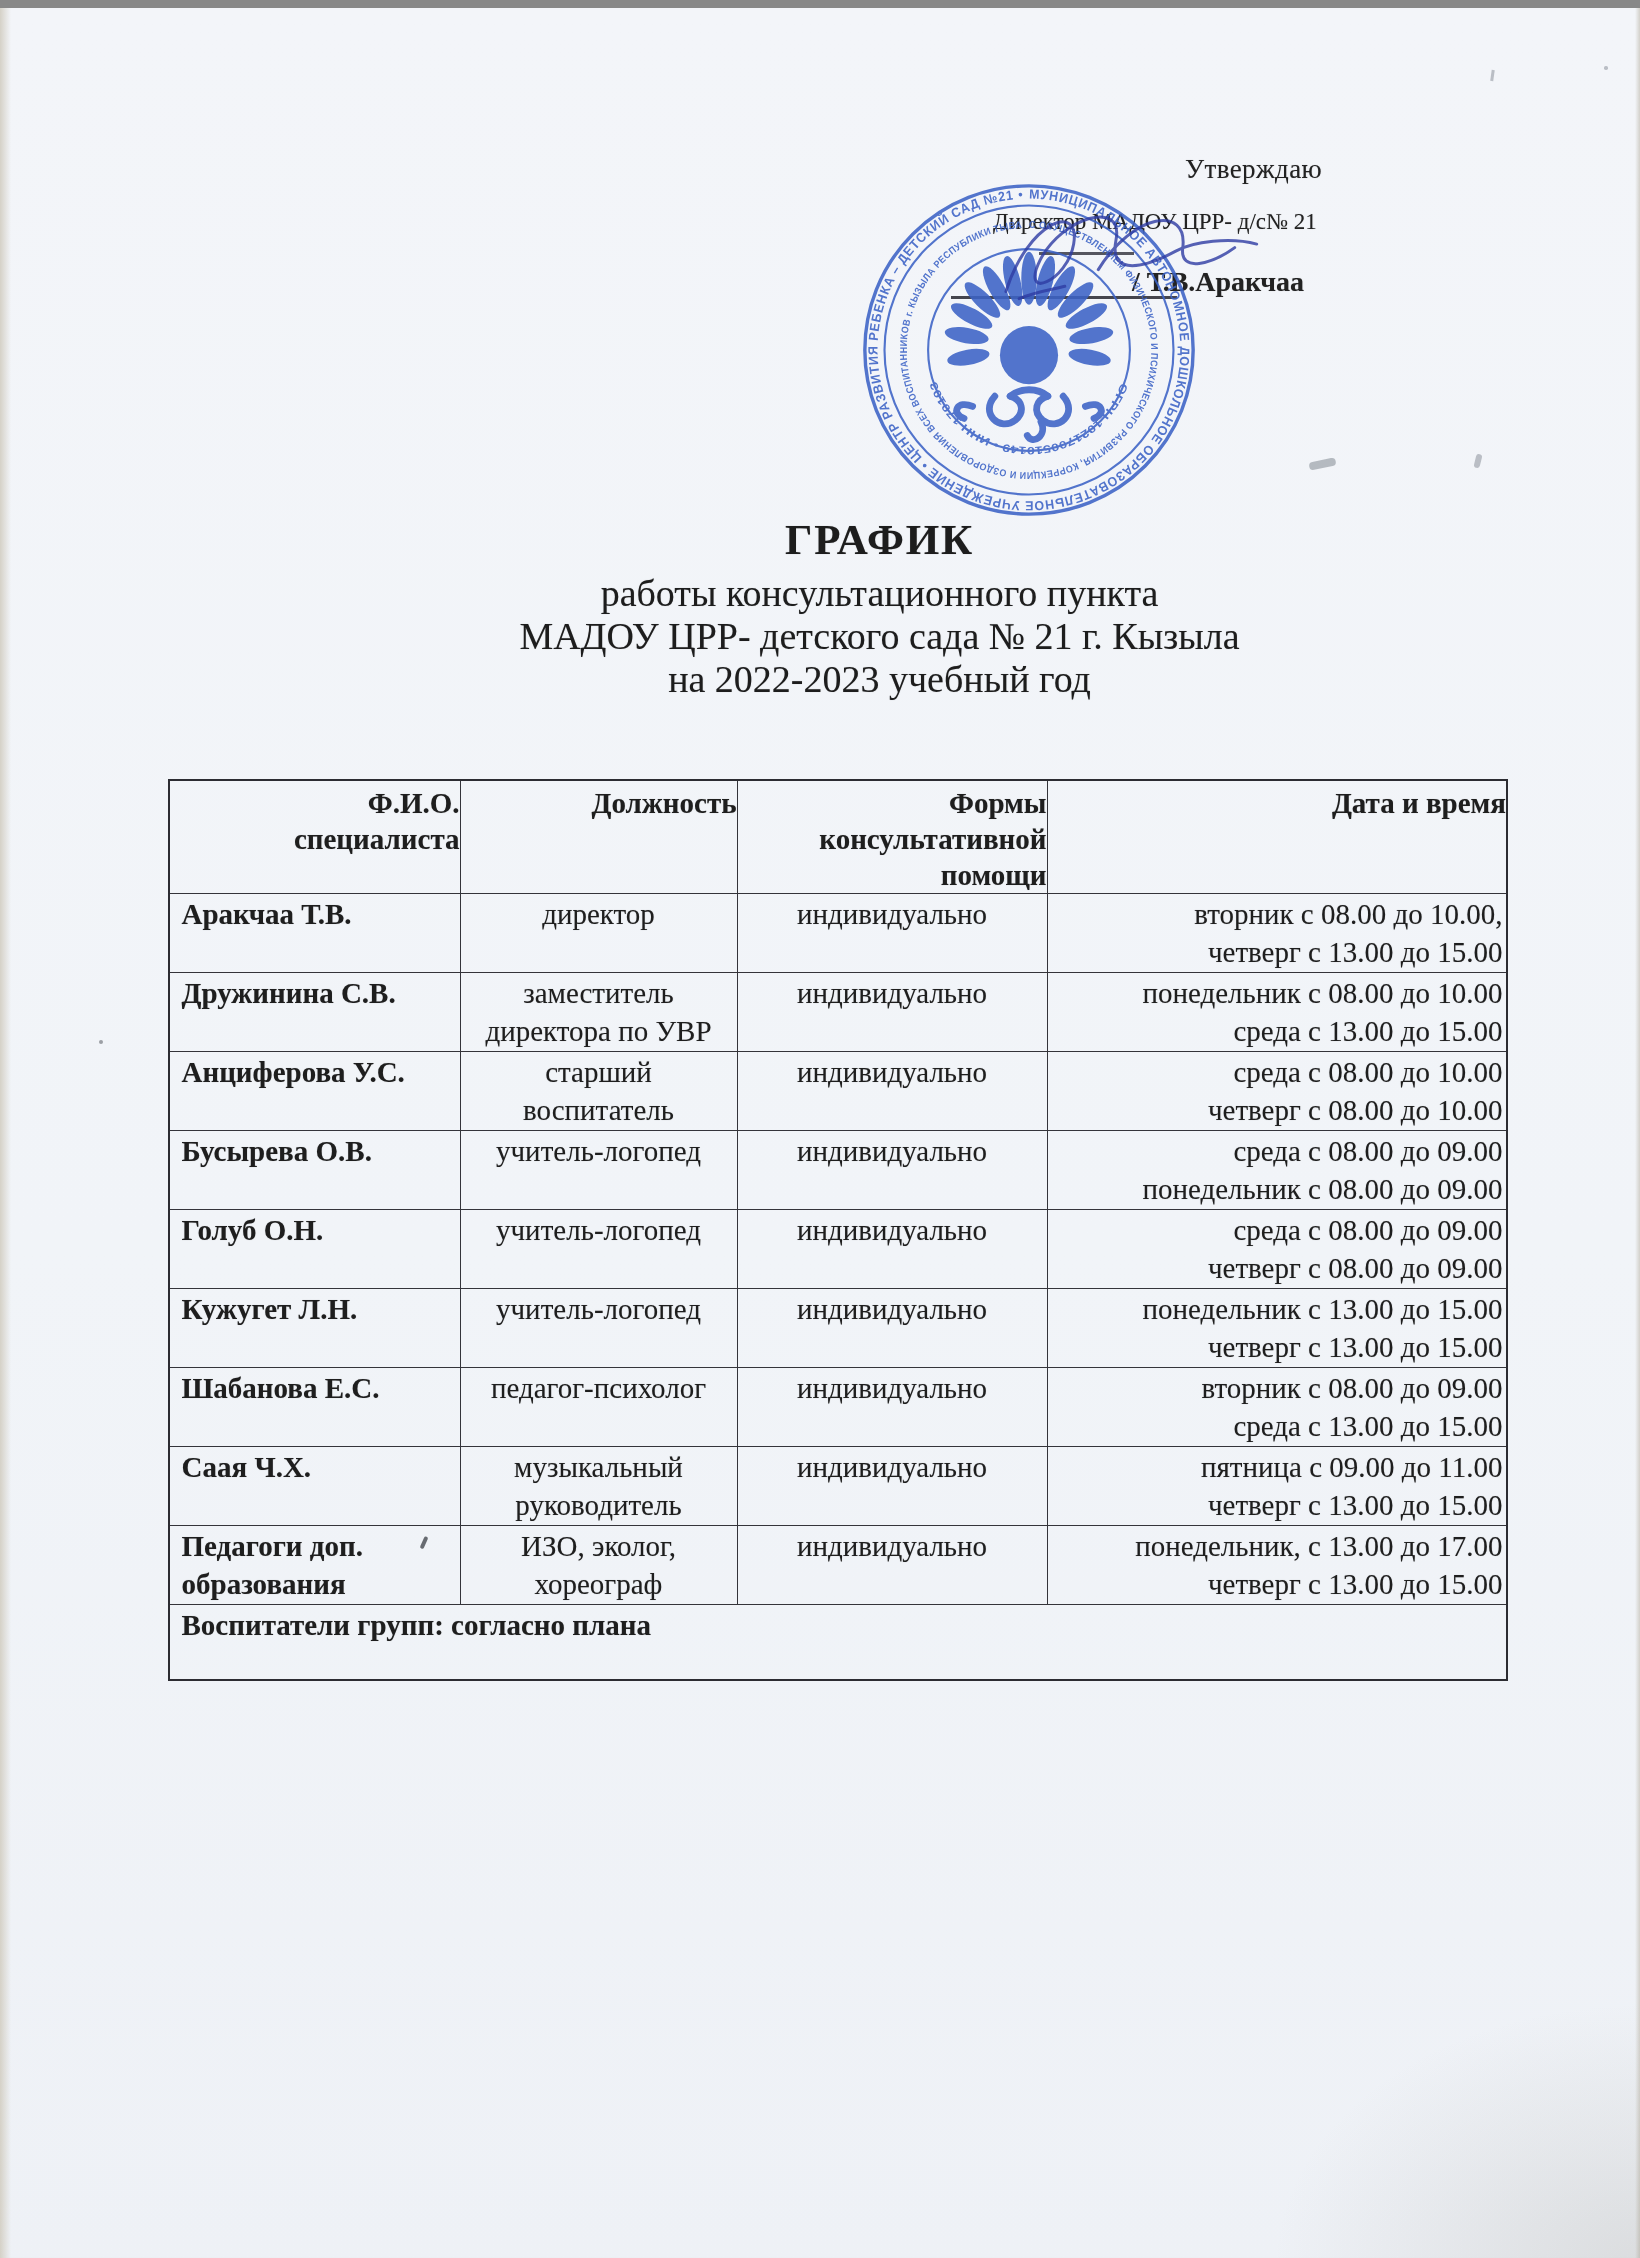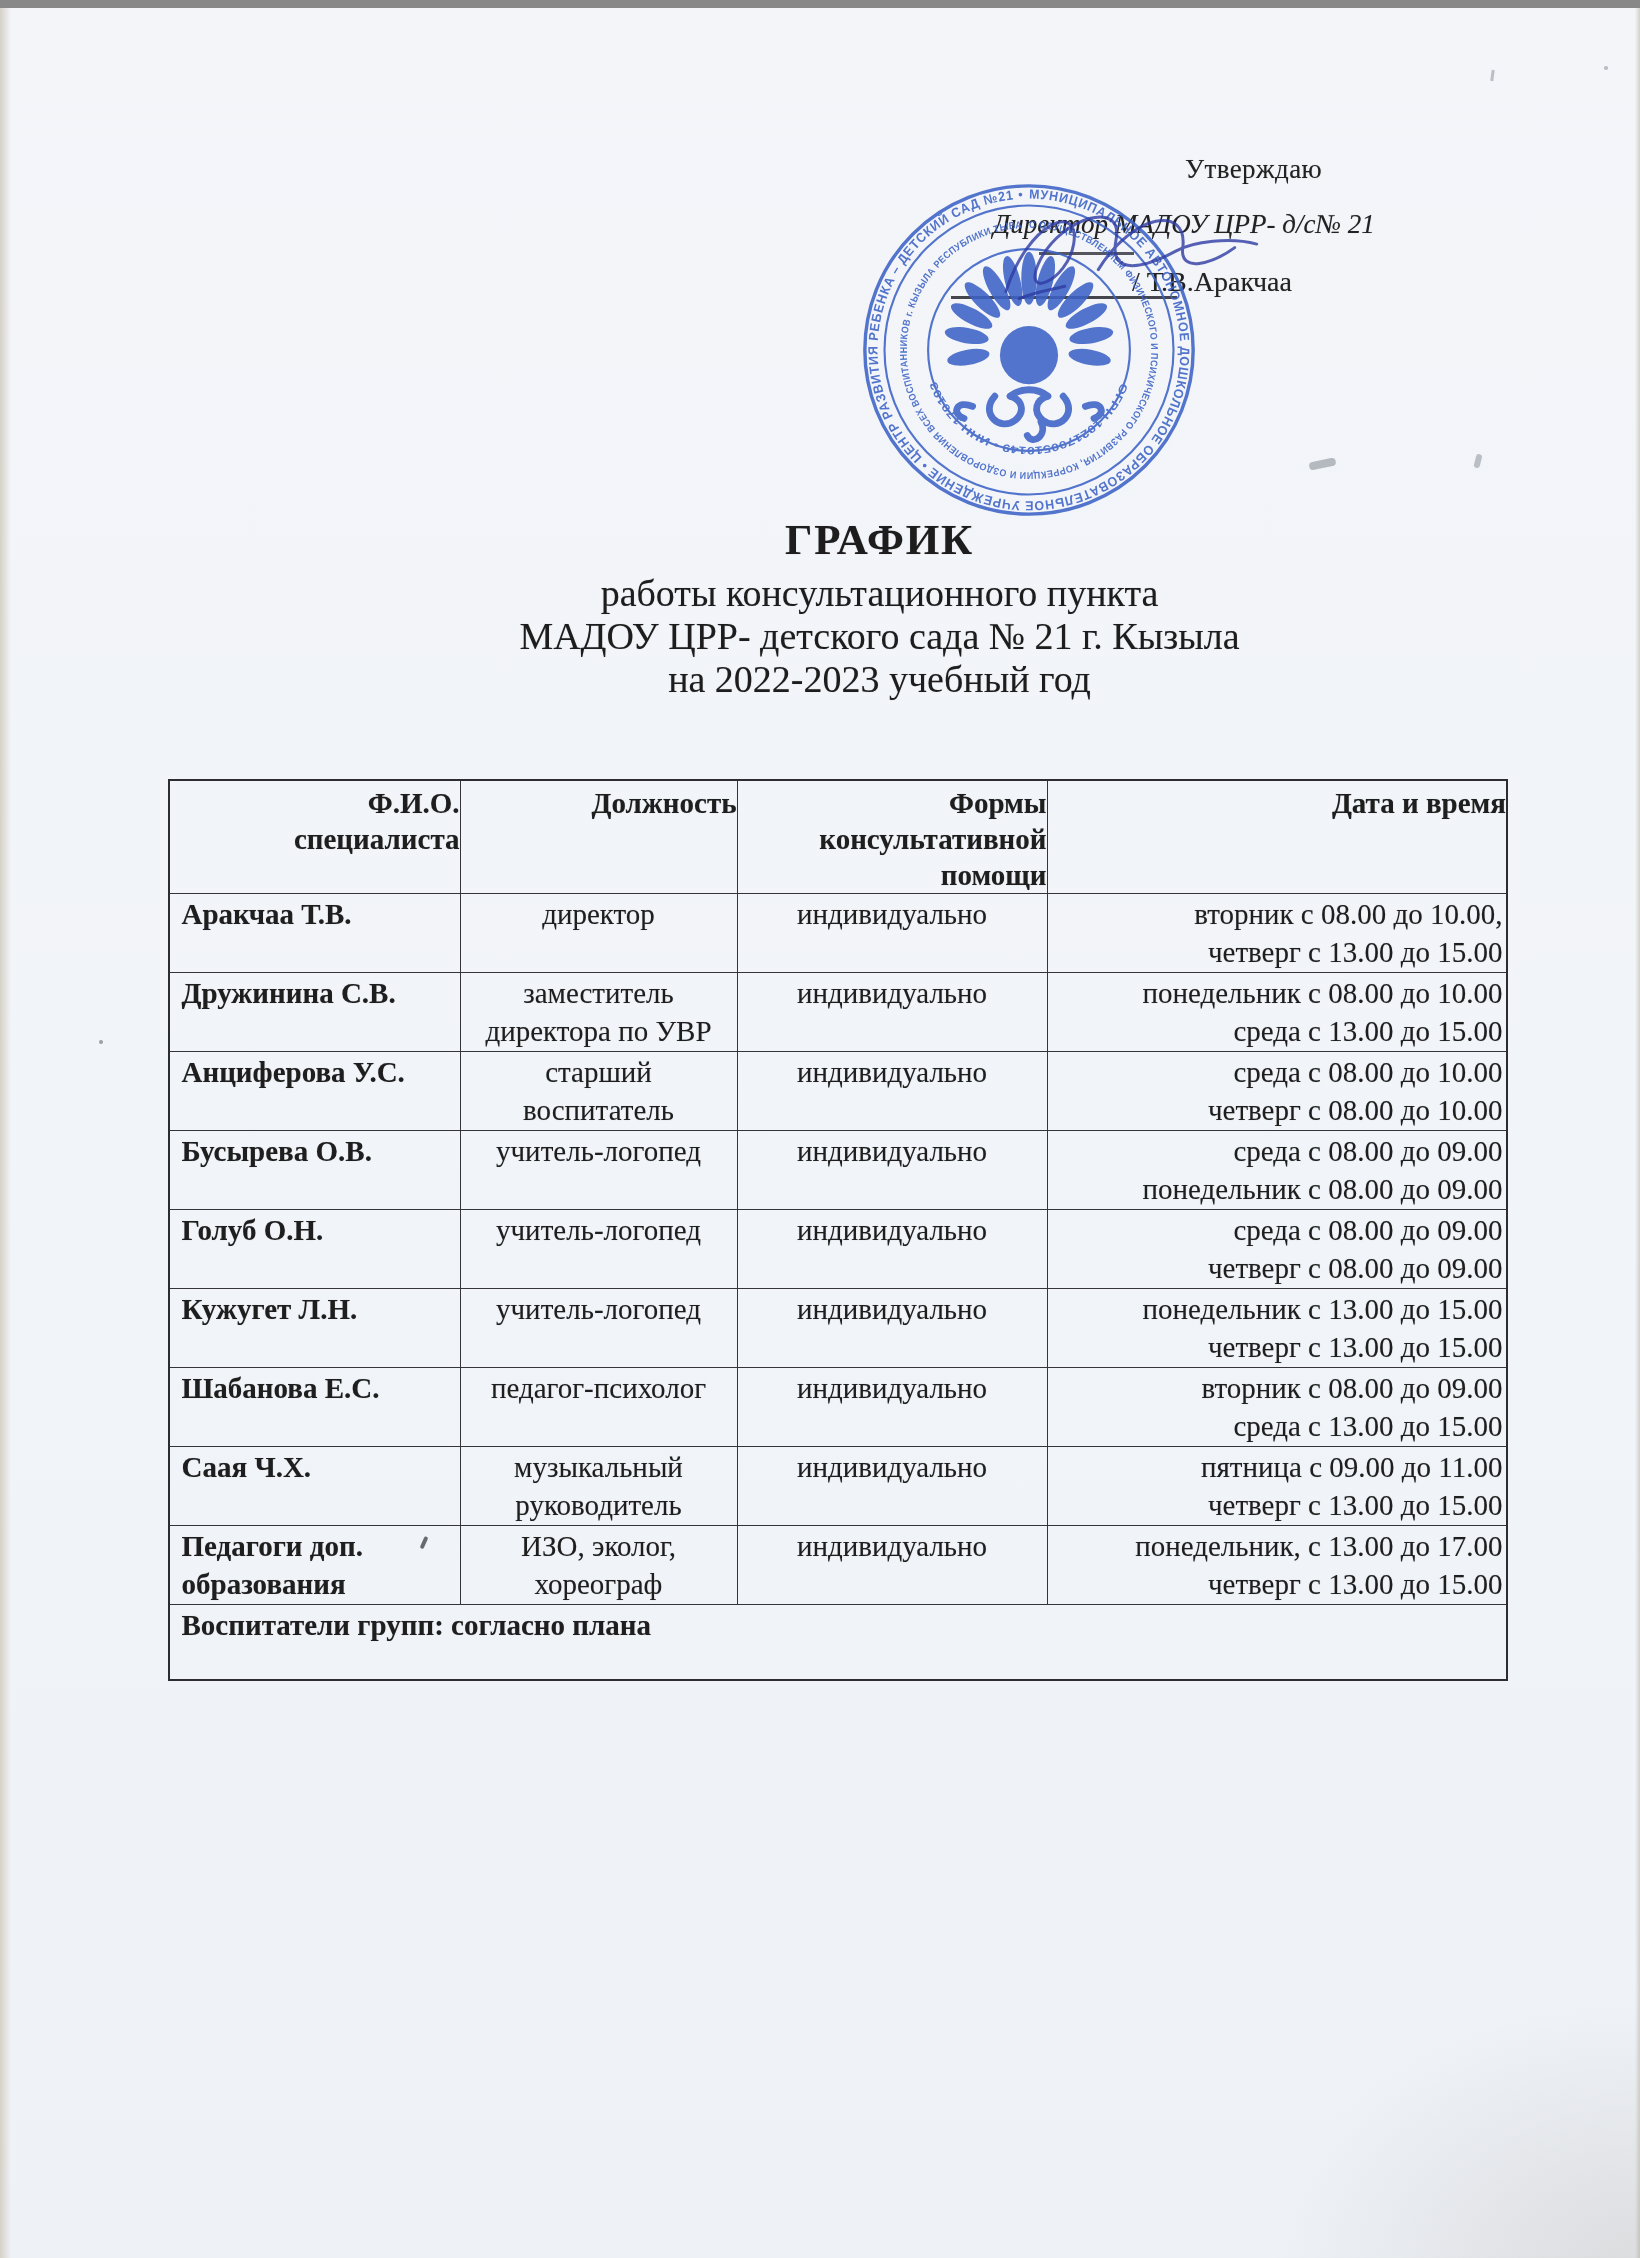--- a/index.html
+++ b/index.html
@@ -19,26 +19,26 @@
   .edge-right { position:absolute; right:0; top:0; width:6.2px; height:100%;
                 background:linear-gradient(270deg,#ccc9c1 0%,rgba(204,201,193,0) 100%); }
   .edge-bottom{ position:absolute; left:0; bottom:0; width:100%; height:8.8px;
                 background:linear-gradient(0deg,#d9d6ce 0%,rgba(217,214,206,0) 100%); }
   .corner-shadow { position:absolute; right:0; bottom:0; width:371px; height:265px;
                 background:radial-gradient(ellipse at 100% 100%, rgba(150,148,140,.22) 0%, rgba(150,148,140,0) 70%); }
 
   
   .approve-label { position:absolute; top:146px; left:1185px; font-size:27px; letter-spacing:0.4px;
                    text-shadow:0 0 0.9px rgba(30,30,30,.3); }
-  .director-line { position:absolute; top:201px; left:993px; font-size:27px;
-                   text-shadow:0 0 0.9px rgba(30,30,30,.3);font-style:italic; }
+  .director-line { position:absolute; top:201px; left:993px; font-size:23px;
+                   text-shadow:0 0 0.9px rgba(30,30,30,.3); }
   .sig-underline-short { position:absolute; top:244px; left:1039px; width:95px; height:2.6px; background:#3a3a44; opacity:.85; }
   .sig-underline-long  { position:absolute; top:288px; left:951px; width:226px; height:2.6px; background:#32323a; opacity:.9; }
   .sig-name { position:absolute; top:258px; left:1132px; font-size:28px;
-              text-shadow:0 0 0.9px rgba(30,30,30,.3); }
+              text-shadow:0 0 0.9px rgba(30,30,30,.3);font-weight:bold; }
 
   
   .stamp { position:absolute; left:858px; top:171px; width:342px; height:342px;
            color:#3c63c6; opacity:.88; filter:blur(0.3px); }
   .stamp text { fill:currentColor; font-family:"Liberation Sans", sans-serif; font-weight:bold; }
 
   
   .signature-scribble { position:absolute; left:966px; top:178px; width:379px; height:154px;
                         color:#2e3ca4; opacity:.8; }
 

